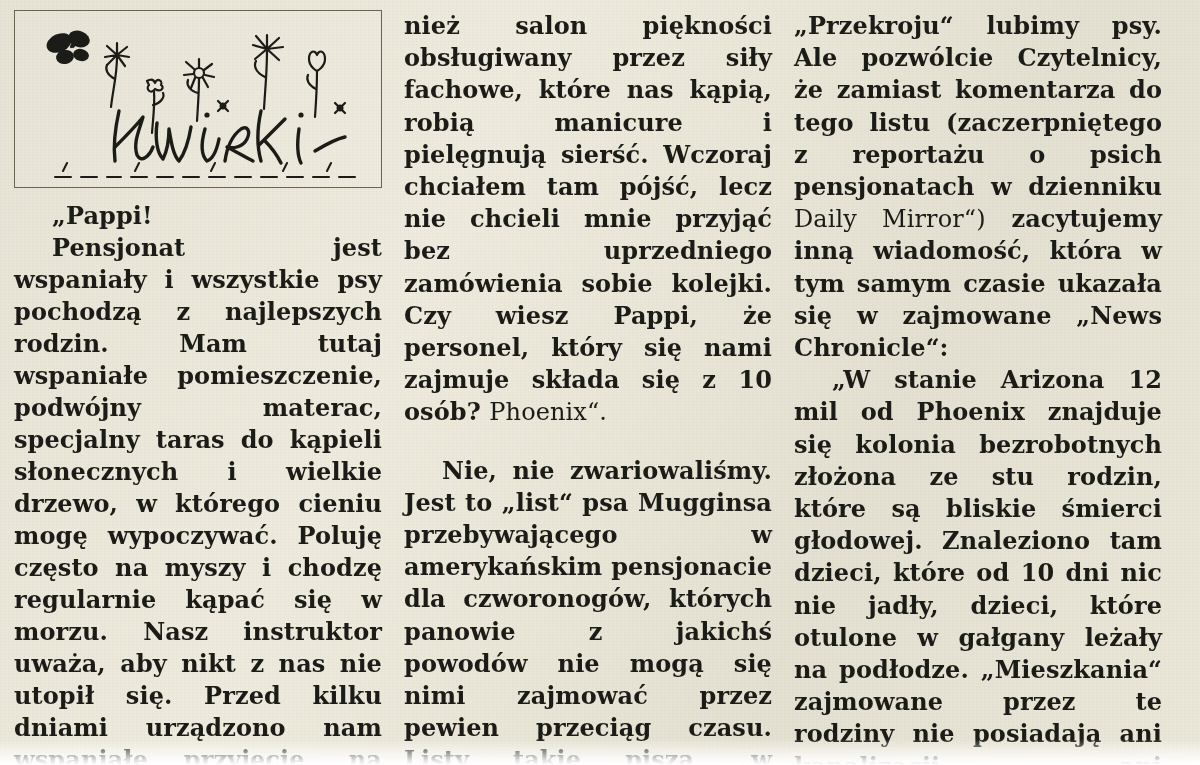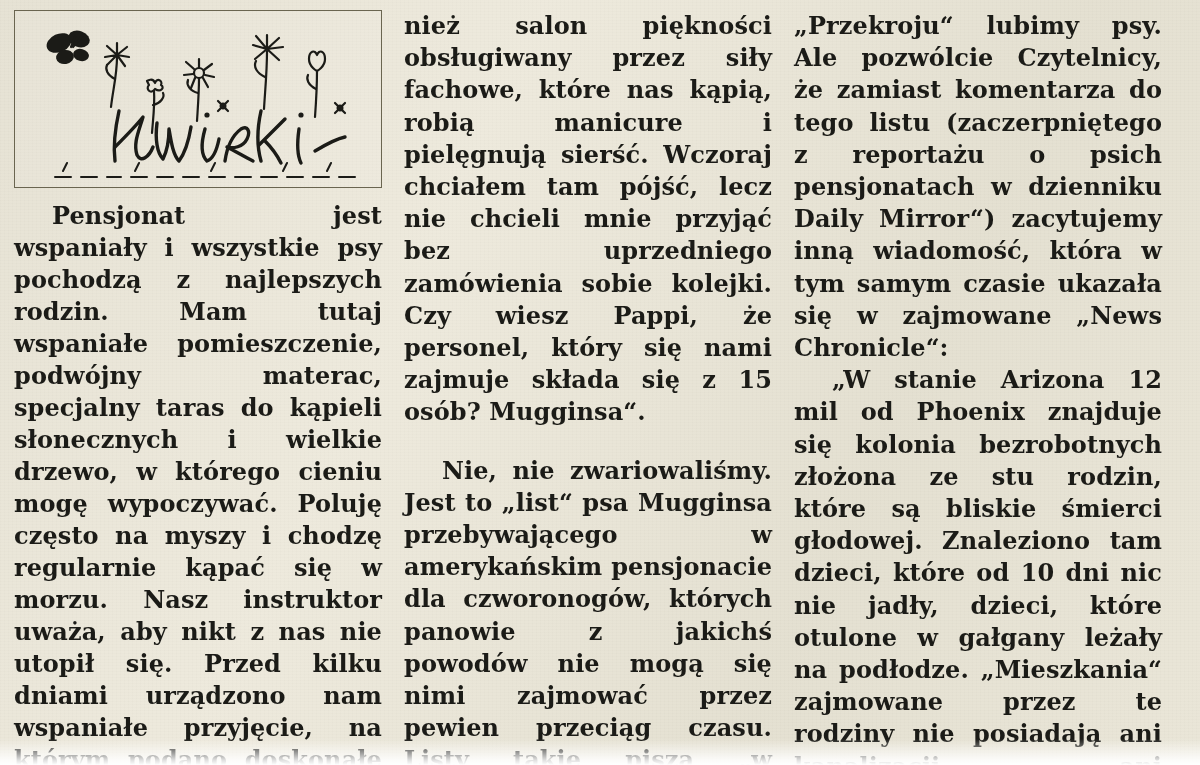--- a/index.html
+++ b/index.html
@@ -63,21 +63,21 @@
     font-size: 24.5px;
     line-height: 32.2px;
     color: #1b1b17;
     letter-spacing: 0.1px;
     font-family: "DejaVu Serif", "Liberation Serif", serif;
     font-weight: 600;
   }
   p.indent { text-indent: 38px; }
   p + p { margin-top: 0; }
   .gap { height: 26px; }
-  .b { font-weight: 700; }
+  .b { font-weight: 400; }
   .col-1 p { font-size: 24px; line-height: 32px; }
   .col-2 p { font-size: 24px; line-height: 32.2px; }
   .col-3 p { font-size: 24px; line-height: 32.2px; }
   .lead {
     text-indent: 38px;
     font-weight: 800;
   }
   
   #page:after {
     content: "";
@@ -163,25 +163,26 @@
             </g>
 
             <g stroke-width="2">
               <path d="M40 166 L56 166 M66 166 L82 166 M92 166 L106 166 M116 166 L132 166 M142 166 L158 166 M168 166 L184 166 M194 166 L210 166 M220 166 L236 166 M246 166 L262 166 M272 166 L288 166 M298 166 L314 166 M324 166 L340 166"></path>
               <path d="M48 160 L52 152 M120 160 L124 152 M196 160 L200 152 M268 160 L272 152 M312 160 L316 152"></path>
             </g>
           </g>
         </svg>
       </div>
 
+      <p class="lead">„Pappi!</p>
       <p class="indent">Pensjonat jest wspaniały i wszystkie psy pochodzą z najlepszych rodzin. Mam tutaj wspaniałe pomieszczenie, podwójny materac, specjalny taras do kąpieli słonecznych i wielkie drzewo, w którego cieniu mogę wypoczywać. Poluję często na myszy i chodzę regularnie kąpać się w morzu. Nasz instruktor uważa, aby nikt z nas nie utopił się. Przed kilku dniami urządzono nam wspaniałe przyjęcie, na którym podano doskonałe befsztyki. Mamy tutaj rów-</p>
     </div>
 
     <div class="col col-2">
-      <p><span>nież salon piękności obsługiwany przez siły fachowe, które nas kąpią, robią manicure i pielęgnują sierść. Wczoraj chciałem tam pójść, lecz nie chcieli mnie przyjąć bez uprzedniego zamówienia sobie kolejki. Czy wiesz Pappi, że personel, który się nami zajmuje składa się z 15 osób?</span> <span class="b">Mugginsa“.</span></p>
+      <p><span>nież salon piękności obsługiwany przez siły fachowe, które nas kąpią, robią manicure i pielęgnują sierść. Wczoraj chciałem tam pójść, lecz nie chcieli mnie przyjąć bez uprzedniego zamówienia sobie kolejki. Czy wiesz Pappi, że personel, który się nami zajmuje składa się z 10 osób?</span> <span class="b">Phoenix“.</span></p>
       <div class="gap"></div>
       <p class="indent">Nie, nie zwariowaliśmy. Jest to „list“ psa Mugginsa przebywającego w amerykańskim pensjonacie dla czworonogów, których panowie z jakichś powodów nie mogą się nimi zajmować przez pewien przeciąg czasu. Listy takie piszą „w imieniu“ pensjonariuszy pracownicy tego przedsiębiorstwa do stęsknionych panów.</p>
 
     </div>
 
     <div class="col col-3">
       <p><span>„Przekroju“ lubimy psy. Ale pozwólcie Czytelnicy, że zamiast komentarza do tego listu (zaczerpniętego z reportażu o psich pensjonatach w dzienniku</span> <span class="b">Daily Mirror“)</span><span> zacytujemy inną wiadomość, która w tym samym czasie ukazała się w zajmowane „News Chronicle“:</span></p>
       <p class="indent">„W stanie Arizona 12 mil od Phoenix znajduje się kolonia bezrobotnych złożona ze stu rodzin, które są bliskie śmierci głodowej. Znaleziono tam dzieci, które od 10 dni nic nie jadły, dzieci, które otulone w gałgany leżały na podłodze. „Mieszkania“ zajmowane przez te rodziny nie posiadają ani kanalizacji, ani ogrzewania, ani pieców, na których możnaby ugotować strawę“.</p>
     </div>
 

